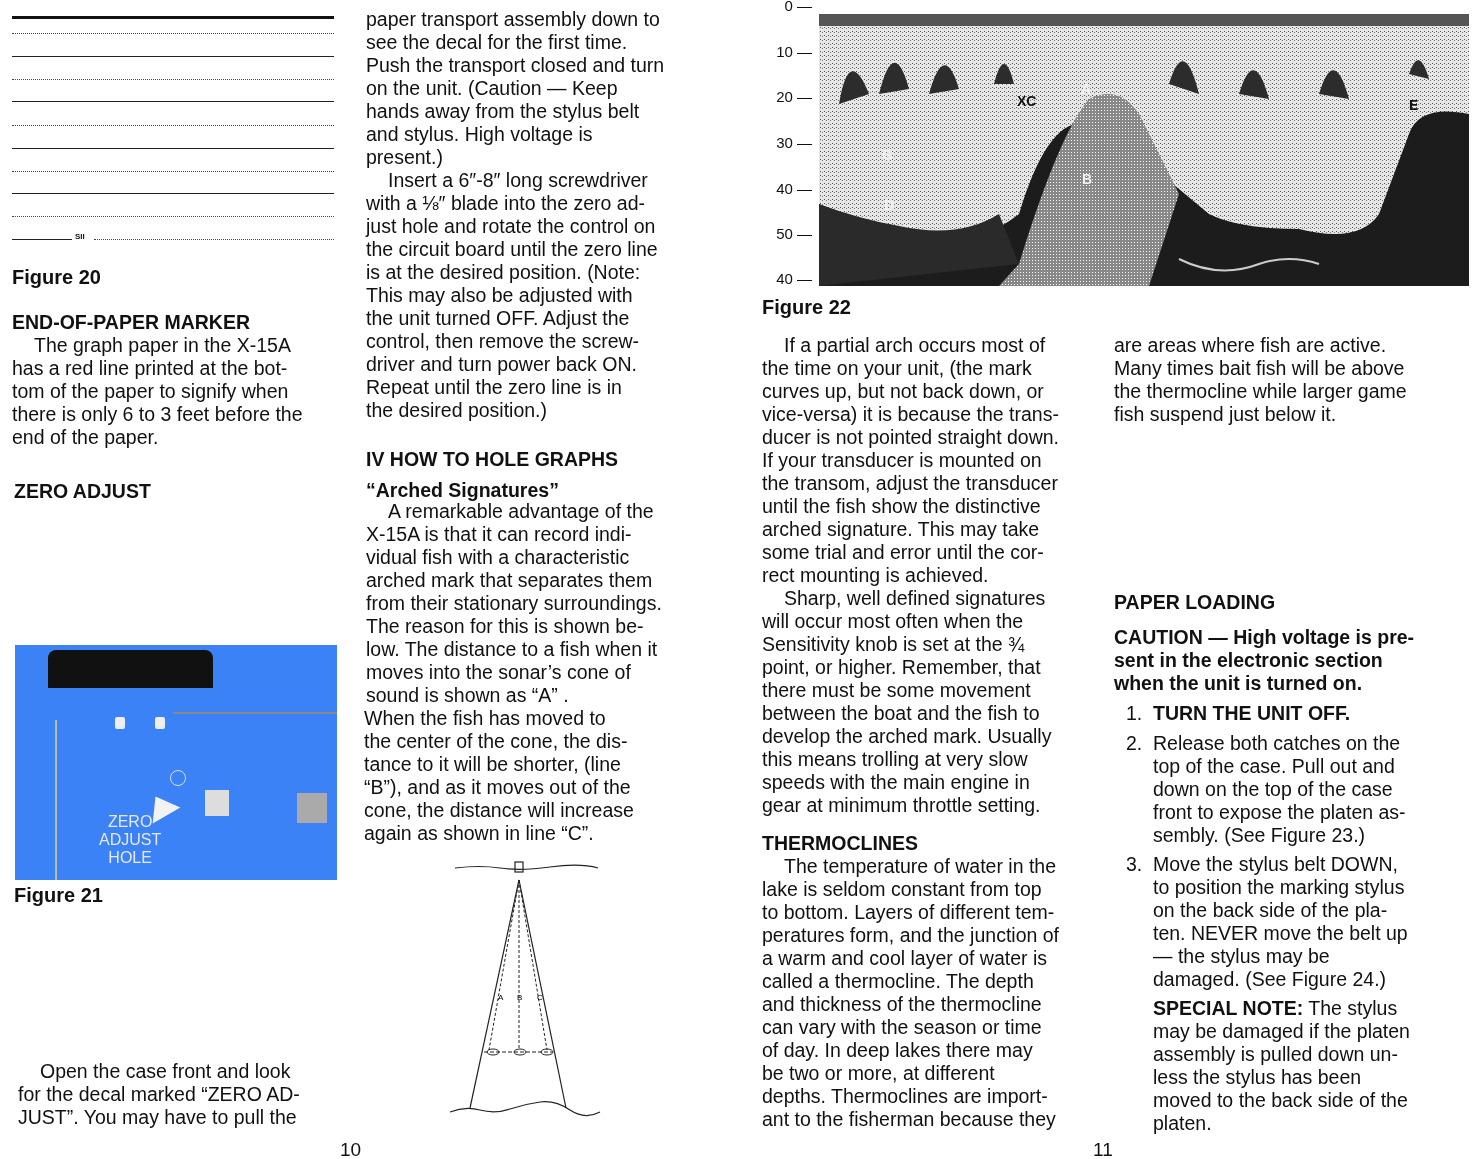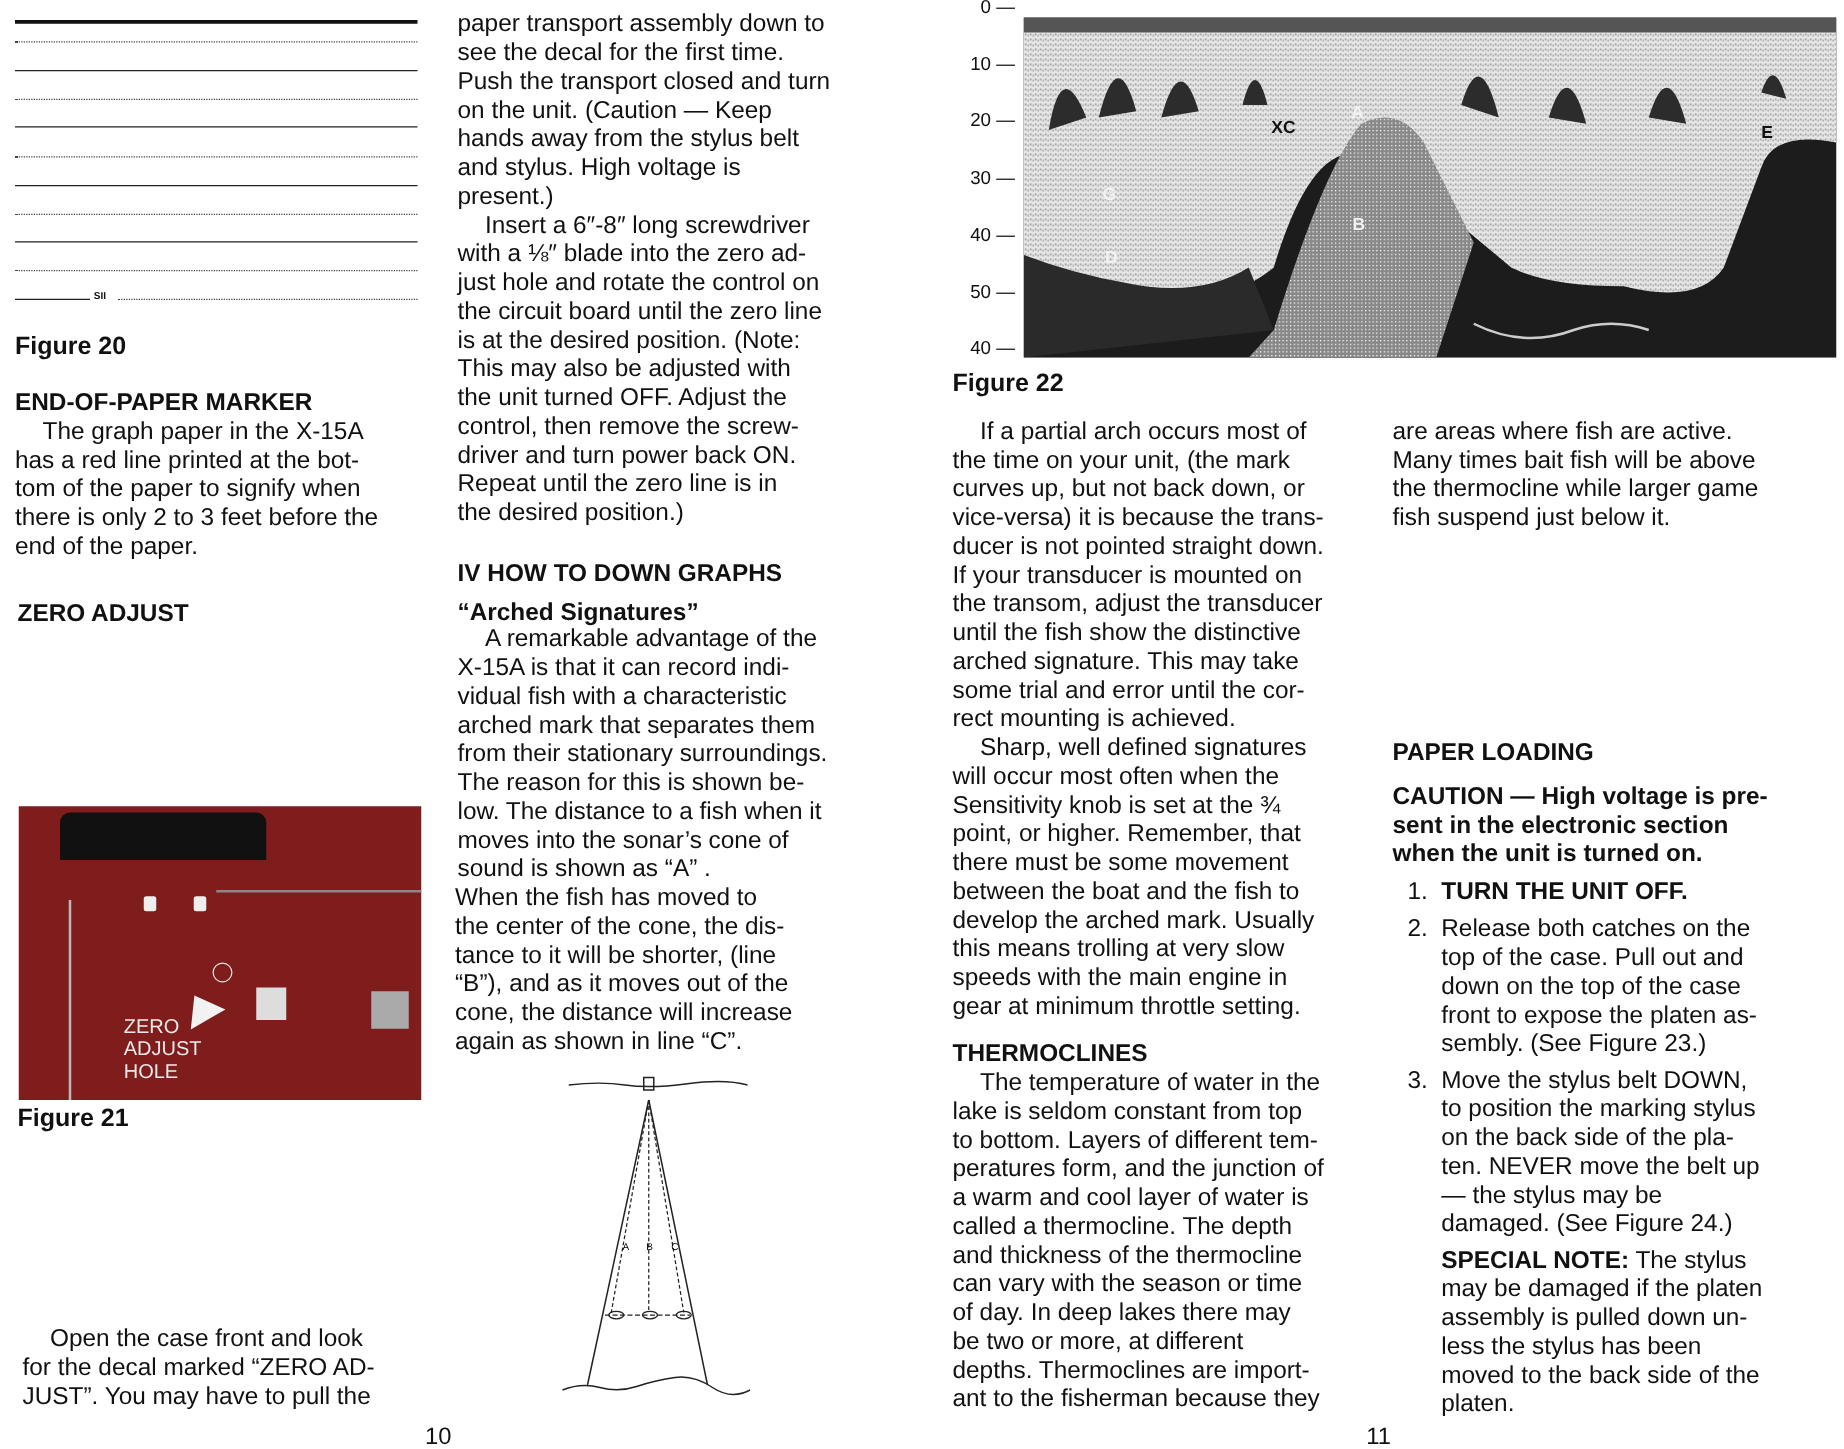--- a/index.html
+++ b/index.html
@@ -10,21 +10,21 @@
   .h { font-weight: bold; font-size: 19.5px; }
   .fig-cap { font-weight: bold; font-size: 20px; }
 
   
   #fig20 { left: 12px; top: 12px; width: 322px; height: 235px; }
   #fig20 .rule { position: absolute; left: 0; width: 100%; height: 0; border-top: 1px dotted #444; }
   #fig20 .rule.solid { border-top: 1.5px solid #222; }
   #fig20 .rule.thick { border-top: 3px solid #111; }
 
   
-  #fig21 { left: 15px; top: 645px; width: 322px; height: 235px; background: #7f1d1d; overflow: hidden; }
+  #fig21 { left: 15px; top: 645px; width: 322px; height: 235px; background: #3b82f6; overflow: hidden; text-align: center; }
   #fig21 .top-block { position: absolute; left: 33px; top: 5px; width: 165px; height: 38px; background: #111; border-radius: 8px 8px 0 0; }
   #fig21 .lbl { position: absolute; left: 84px; top: 168px; color: #e8e8e8; font-size: 16px; line-height: 18px; white-space: pre-line; font-family: "Liberation Sans", sans-serif; }
   #fig21 .arrow { position: absolute; left: 130px; top: 150px; width: 0; height: 0; border-left: 16px solid transparent; border-right: 16px solid transparent; border-bottom: 22px solid #f2f2f2; transform: rotate(-30deg); }
   #fig21 .knob { position: absolute; width: 10px; height: 12px; background: #eee; border-radius: 2px; }
   #fig21 .ring { position: absolute; width: 16px; height: 16px; border: 1.5px solid #ddd; border-radius: 50%; }
   #fig21 .tag { position: absolute; width: 24px; height: 26px; background: #ddd; }
   #fig21 .edge { position: absolute; left: 40px; top: 75px; width: 2px; height: 160px; background: #bbb; }
   #fig21 .strip { position: absolute; left: 158px; top: 67px; width: 170px; height: 2px; background: #888; }
 
   
@@ -54,21 +54,21 @@
   <div class="rule solid" style="top:227px; left:0; width:60px"></div>
   <div class="rule" style="top:227px; left:82px; width:240px"></div>
   <span class="abs" style="left:63px; top:220px; font-size:8px; line-height:10px; font-weight:bold;">SII</span>
 </div>
 <div class="abs fig-cap" style="left:12px; top:266px">Figure 20</div>
 
 <div class="abs h" style="left:12px; top:311px">END-OF-PAPER MARKER</div>
 <div class="abs p" style="left:12px; top:334px; width:330px"><span style="padding-left:22px"></span><span>The graph paper in the X-15A
 has a red line printed at the bot-
 tom of the paper to signify when
-there is only 2 to 3 feet before the
+there is only 6 to 3 feet before the
 end of the paper.</span></div>
 
 <div class="abs h" style="left:14px; top:480px">ZERO ADJUST</div>
 <div class="abs p" style="left:14px; top:504px; width:330px"><span style="padding-left:22px"></span></div>
 
 <div id="fig21" class="abs">
   <div class="top-block"></div>
   <div class="strip"></div>
   <div class="edge"></div>
   <div class="knob" style="left:100px; top:72px"></div>
@@ -100,21 +100,21 @@
 just hole and rotate the control on
 the circuit board until the zero line
 is at the desired position. (Note:
 This may also be adjusted with
 the unit turned OFF. Adjust the
 control, then remove the screw-
 driver and turn power back ON.
 Repeat until the zero line is in
 the desired position.)</span></div>
 
-<div class="abs h" style="left:366px; top:448px">IV HOW TO DOWN GRAPHS</div>
+<div class="abs h" style="left:366px; top:448px">IV HOW TO HOLE GRAPHS</div>
 <div class="abs h" style="left:366px; top:479px">“Arched Signatures”</div>
 <div class="abs p" style="left:366px; top:500px; width:340px"><span style="padding-left:22px"></span><span>A remarkable advantage of the
 X-15A is that it can record indi-
 vidual fish with a characteristic
 arched mark that separates them
 from their stationary surroundings.
 The reason for this is shown be-
 low. The distance to a fish when it
 moves into the sonar’s cone of
 sound is shown as “A” .</span></div>

